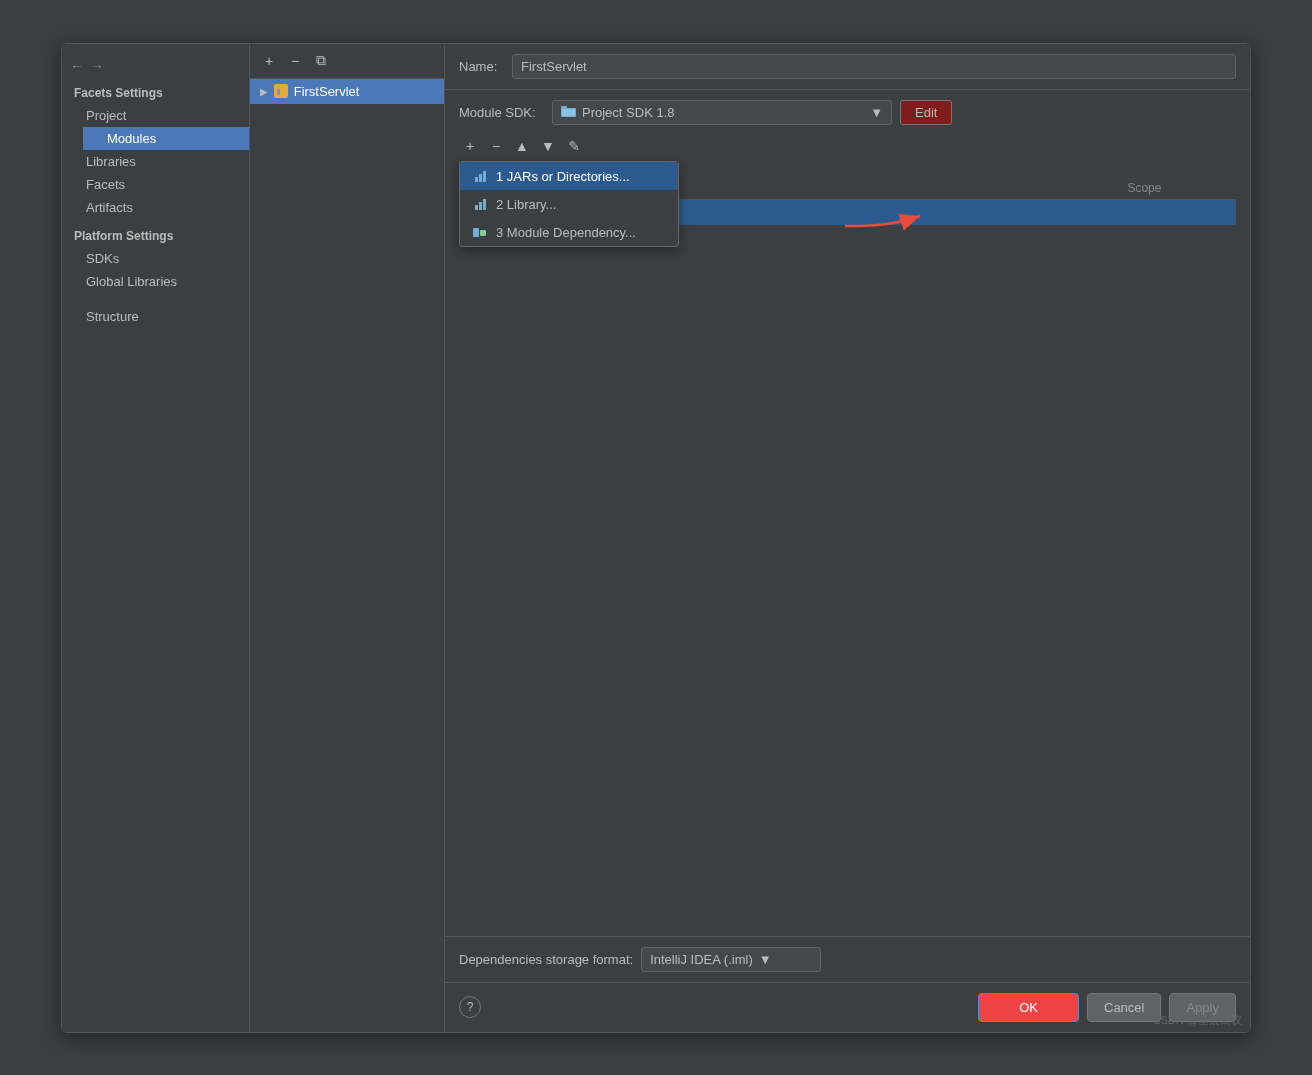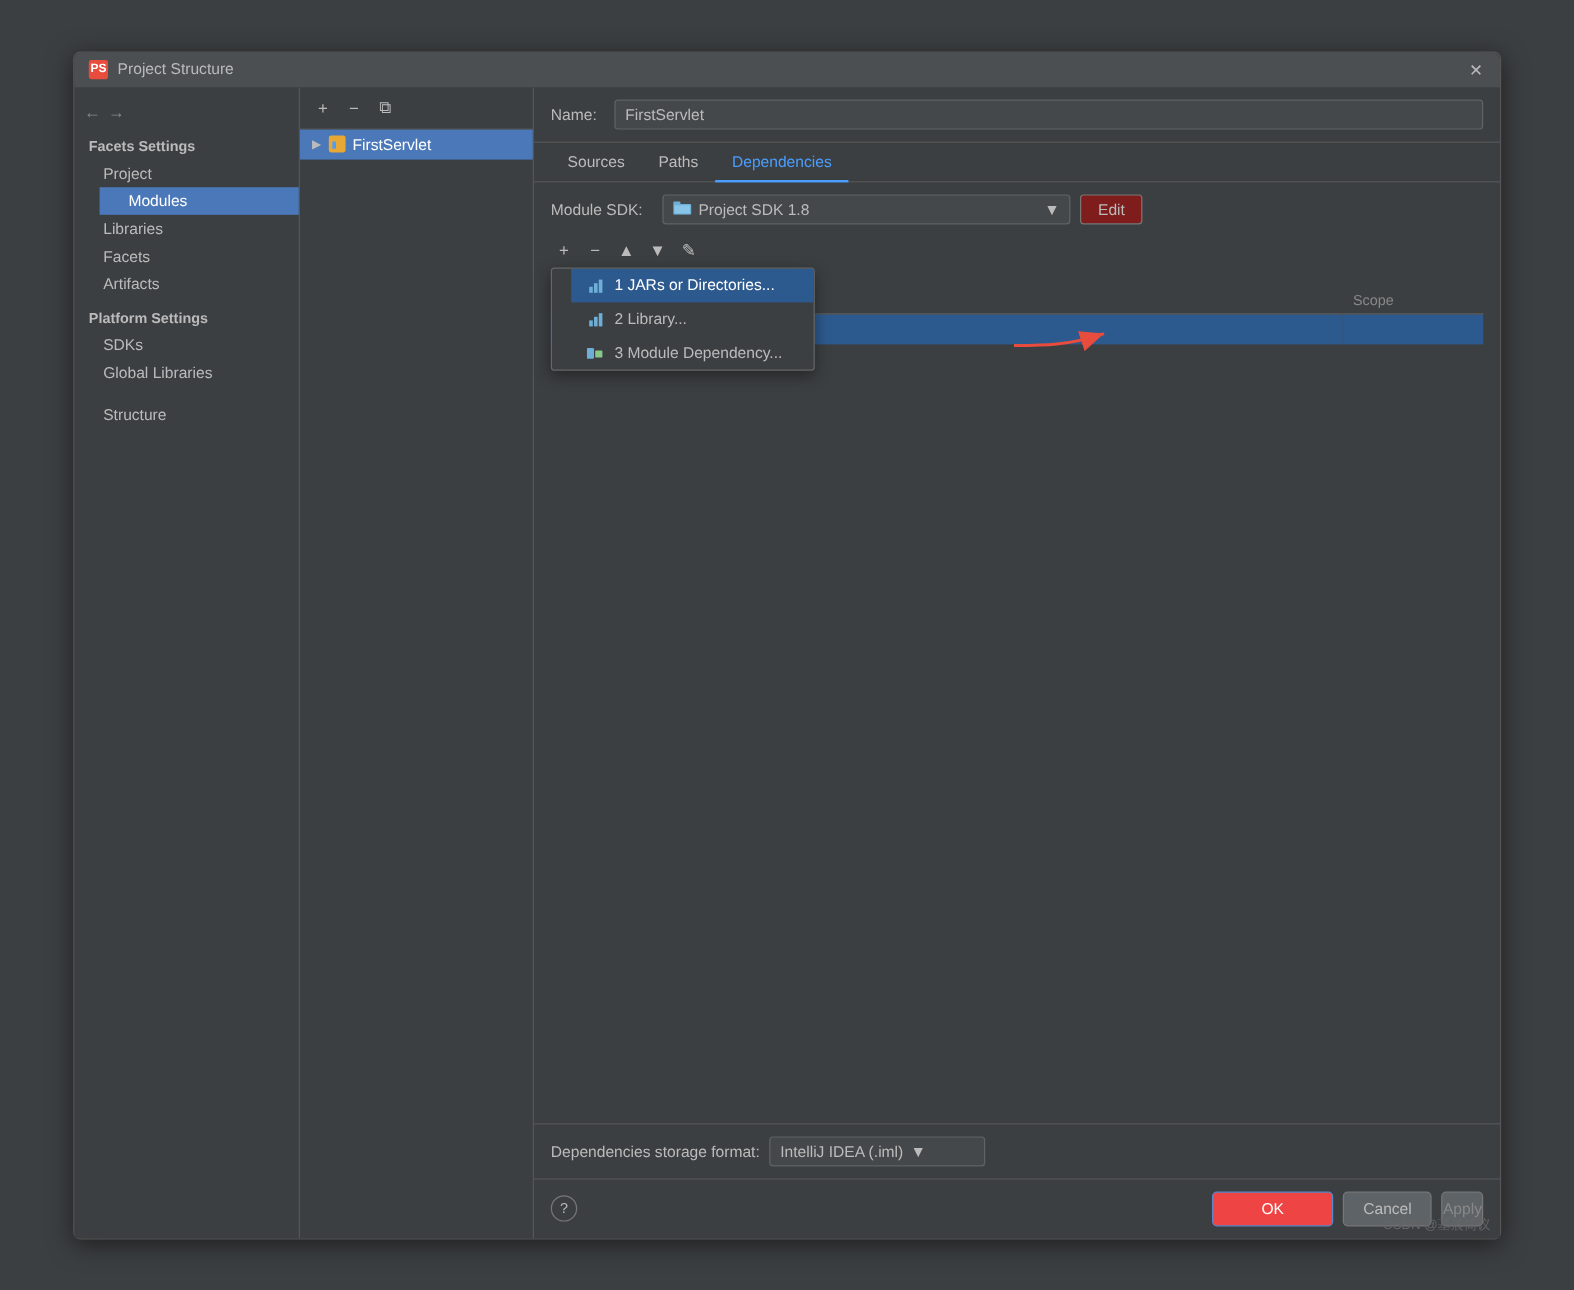--- a/index.html
+++ b/index.html
@@ -357,27 +357,26 @@
       background: #3c3f41;
       border: 1px solid #666;
       border-radius: 3px;
       box-shadow: 0 4px 12px rgba(0,0,0,0.4);
       z-index: 100;
       min-width: 220px;
     }
 
     .dropdown-item {
       display: flex;
-      align-items: center;
+      align-items: flex-end;
       gap: 8px;
       padding: 6px 12px;
       cursor: pointer;
       color: #bbbbbb;
       font-size: 13px;
-      margin-left: 16px;
     }
 
     .dropdown-item.highlighted {
       background: #2d5a8e;
       color: #ffffff;
     }
 
     .dropdown-icon {
       width: 16px;
       height: 16px;
@@ -467,21 +466,21 @@
       padding: 6px 16px;
       font-size: 13px;
       border-radius: 4px;
       cursor: pointer;
     }
 
     .btn-apply {
       background: #5e6367;
       border: 1px solid #777;
       color: #888;
-      padding: 6px 0;
+      padding: 6px 16px;
       font-size: 13px;
       border-radius: 4px;
       cursor: not-allowed;
     }
 
     .watermark {
       position: absolute;
       bottom: 4px;
       right: 8px;
       font-size: 11px;
@@ -514,27 +513,20 @@
       width: 3px;
       background: #6eafd8;
       display: block;
     }
   </style>
 </head>
 <body>
 
 <div class="dialog">
 
-  <div class="title-bar">
-    <div class="title-bar-left">
-      <div class="title-icon">PS</div>
-      <span class="title-text">Project Structure</span>
-    </div>
-    <button class="close-btn">✕</button>
-  </div>
 
   <div class="dialog-body">
 
     <div class="sidebar">
       <div class="nav-arrows">
         <button class="nav-arrow">←</button>
         <button class="nav-arrow">→</button>
       </div>
 
       <div class="section-label">Facets Settings</div>
@@ -572,25 +564,20 @@
       </div>
     </div>
 
     <div class="right-panel">
 
       <div class="name-row">
         <label class="name-label">Name:</label>
         <input class="name-input" type="text" value="FirstServlet" style="">
       </div>
 
-      <div class="tabs-row">
-        <div class="tab">Sources</div>
-        <div class="tab">Paths</div>
-        <div class="tab active">Dependencies</div>
-      </div>
 
       <div class="content-area">
 
         <div class="sdk-row">
           <span class="sdk-label">Module SDK:</span>
           <div class="sdk-select">
             <div class="sdk-select-text">
               <span>
                 <svg width="16" height="12" viewBox="0 0 16 12">
                   <rect x="0" y="3" width="15" height="9" rx="1" fill="#6eafd8"></rect>

